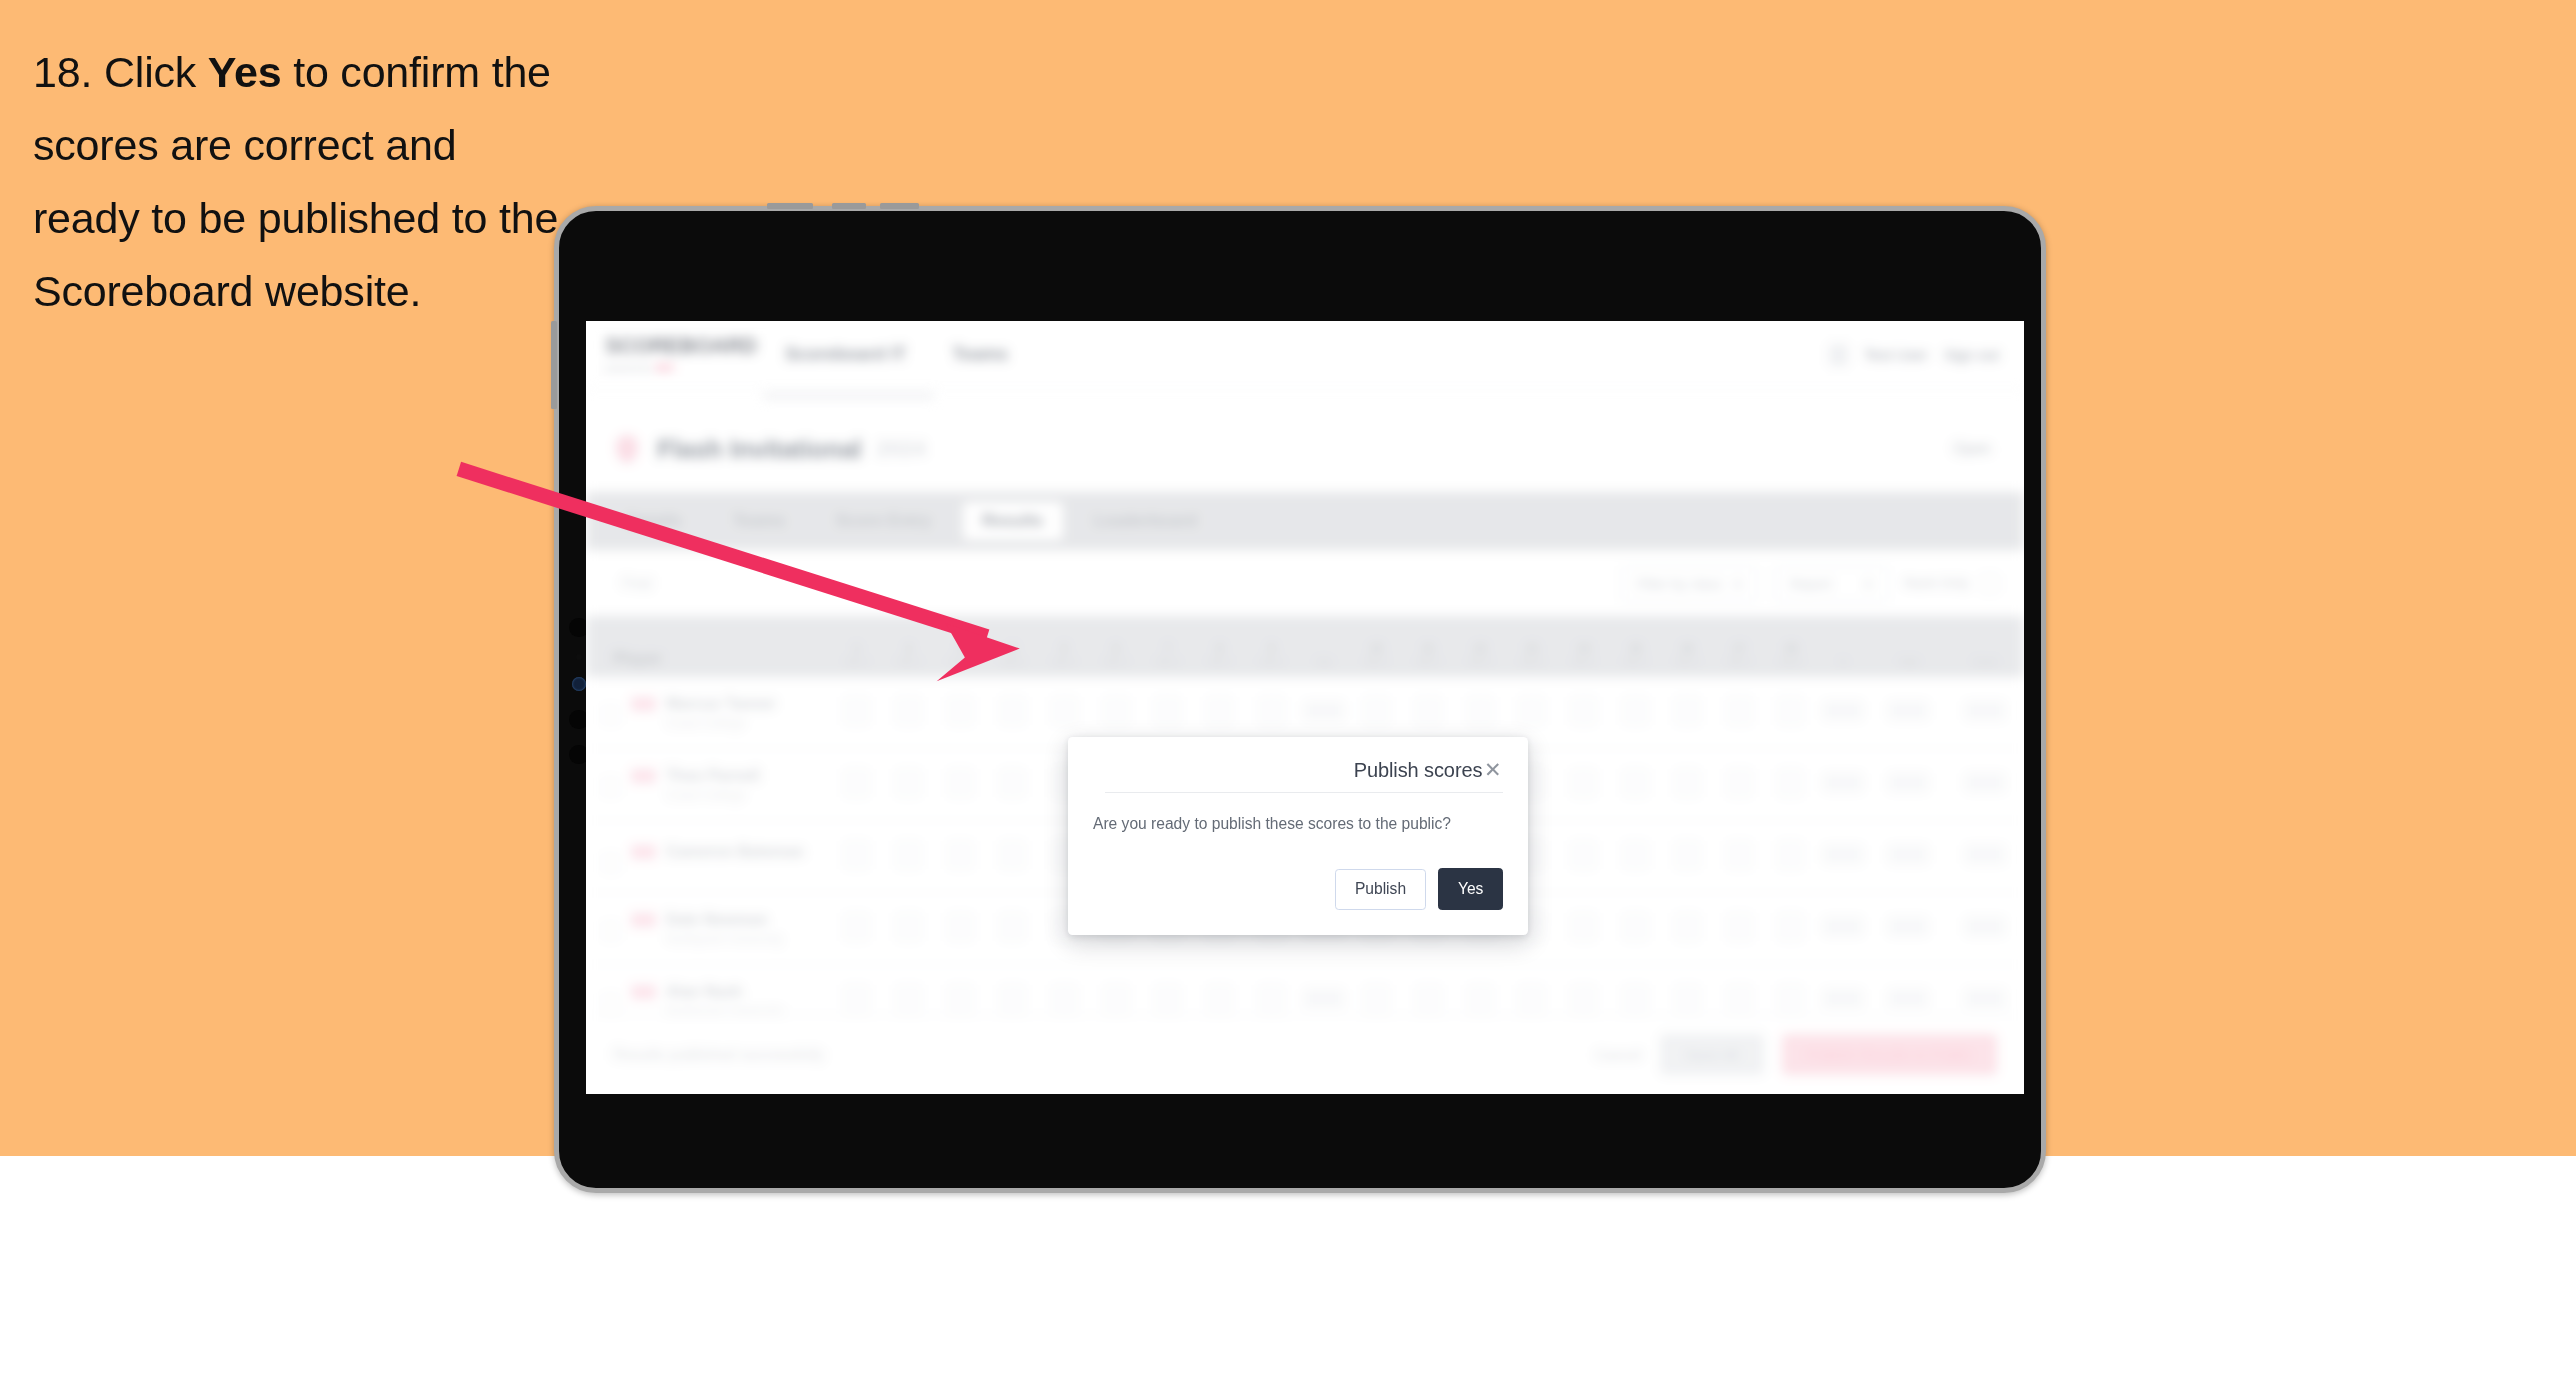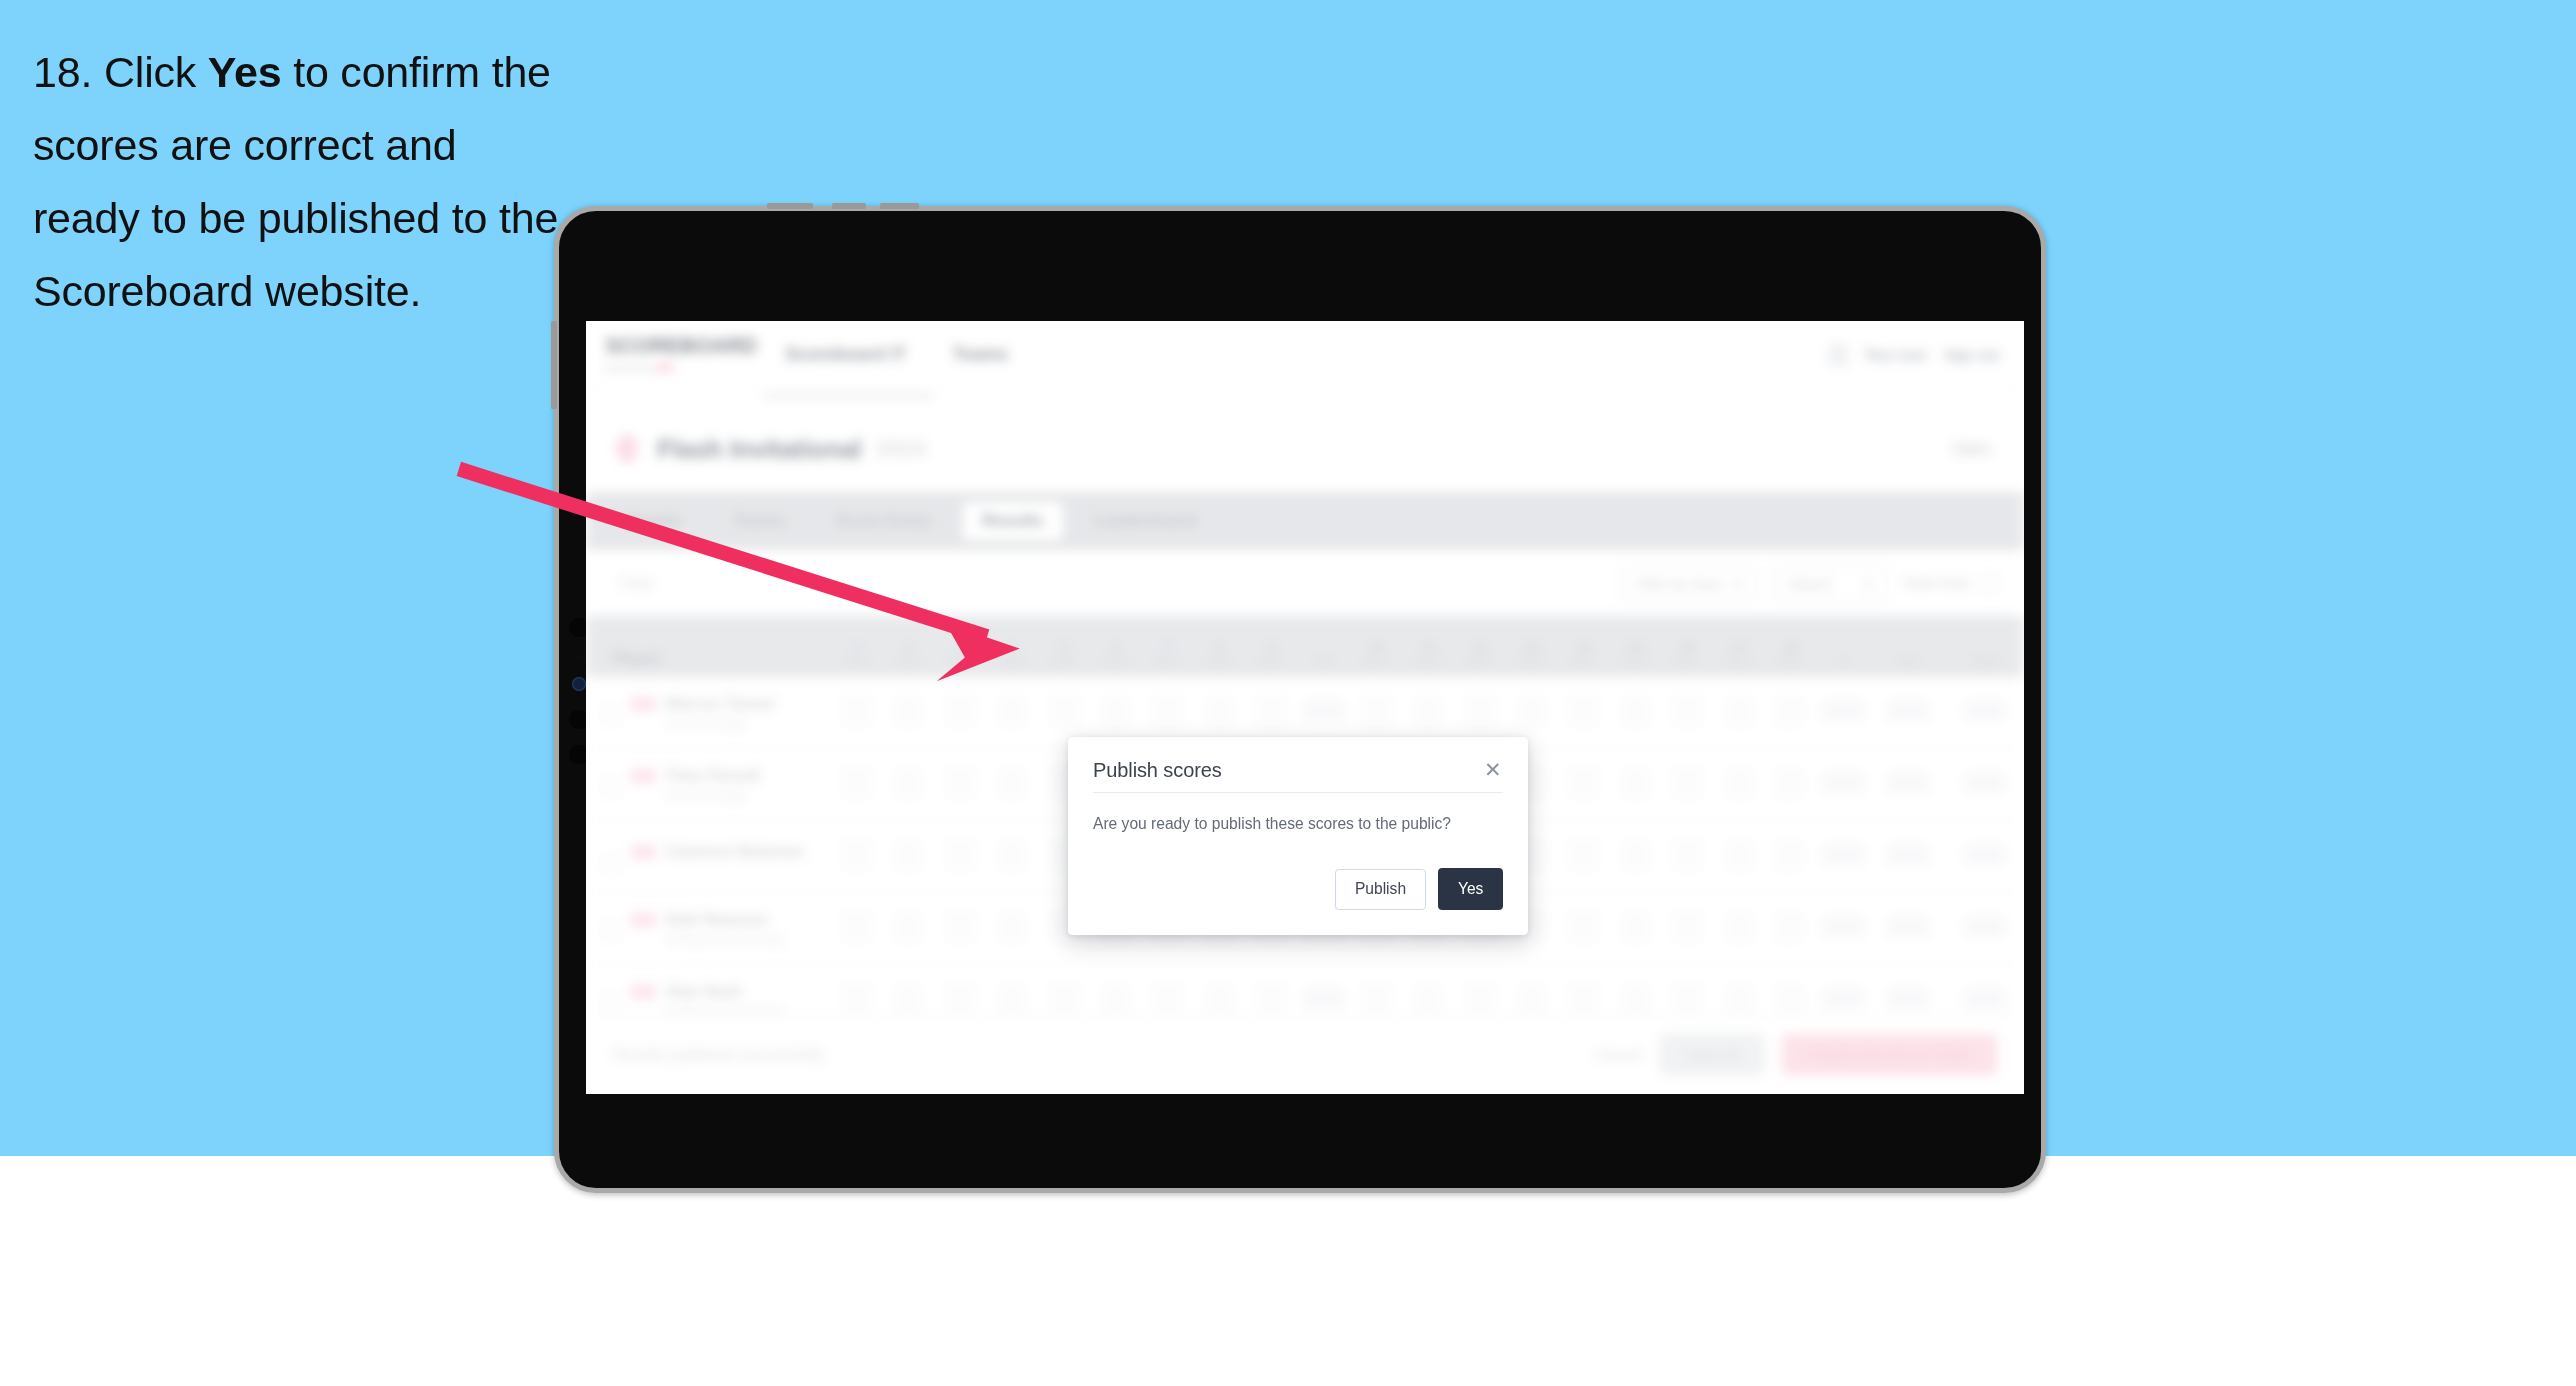--- a/index.html
+++ b/index.html
@@ -2,21 +2,21 @@
 <html style="font-size:12px"><head>
 <meta charset="utf-8">
 <style>
   * { box-sizing: border-box; margin: 0; padding: 0; }
   html, body {
     width: 2576px; height: 1386px;
     background: #ffffff;
     font-family: "Liberation Sans", sans-serif;
     overflow: hidden;
   }
-  #stage { position: relative; width: 2576px; height: 1156px; background:#7dd3fc; }
+  #stage { position: relative; width: 2576px; height: 1156px; background:#fdba74; }
 
   
   #instruction {
     position: absolute;
     left: 33px; top: 36px;
     width: 534px;
     font-size: 43px;
     line-height: 1.7;
     color: #111111;
     letter-spacing: -0.2px;
@@ -207,23 +207,24 @@
     position: absolute;
     left: 482px; top: 416px;
     width: 460px;
     background: #ffffff;
     border-radius: 4.5px;
     box-shadow: 0 7.4px 25px rgba(20,25,40,0.20), 0 1.5px 6px rgba(20,25,40,0.10);
     padding: 22px 25px 25px 25px;
     z-index: 20;
   }
   .modal-head {
-    display: flex; align-items: flex-start; justify-content: space-between;
+    display: flex; align-items: flex-start; justify-content: flex-end;
     border-bottom: 0.7px solid #e9ebee;
     padding-bottom: 10.4px;
+    margin-left: 12px;
   }
   .modal-title {
     font-size: 20px; font-weight: 500; color: #3c4350; letter-spacing: -0.1px;
   }
   .modal-close {
     font-size: 21px; line-height: 1; color: #8f959e; cursor: pointer;
     padding: 0 1.5px; font-weight: 300;
   }
   .modal-body {
     padding-top: 19.3px;

